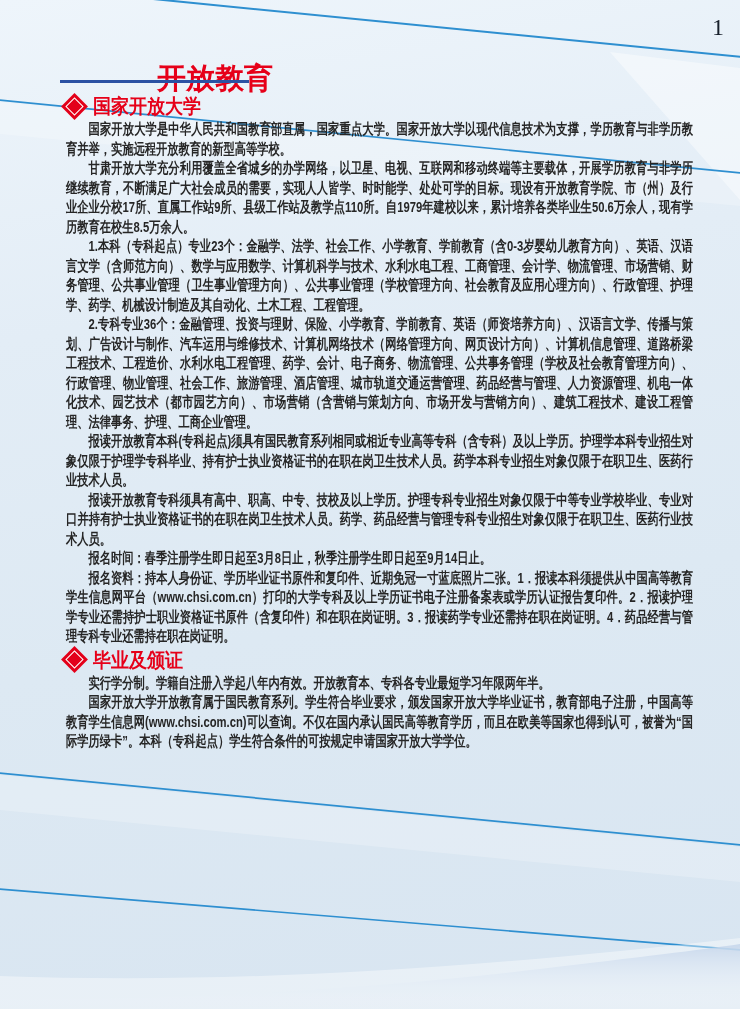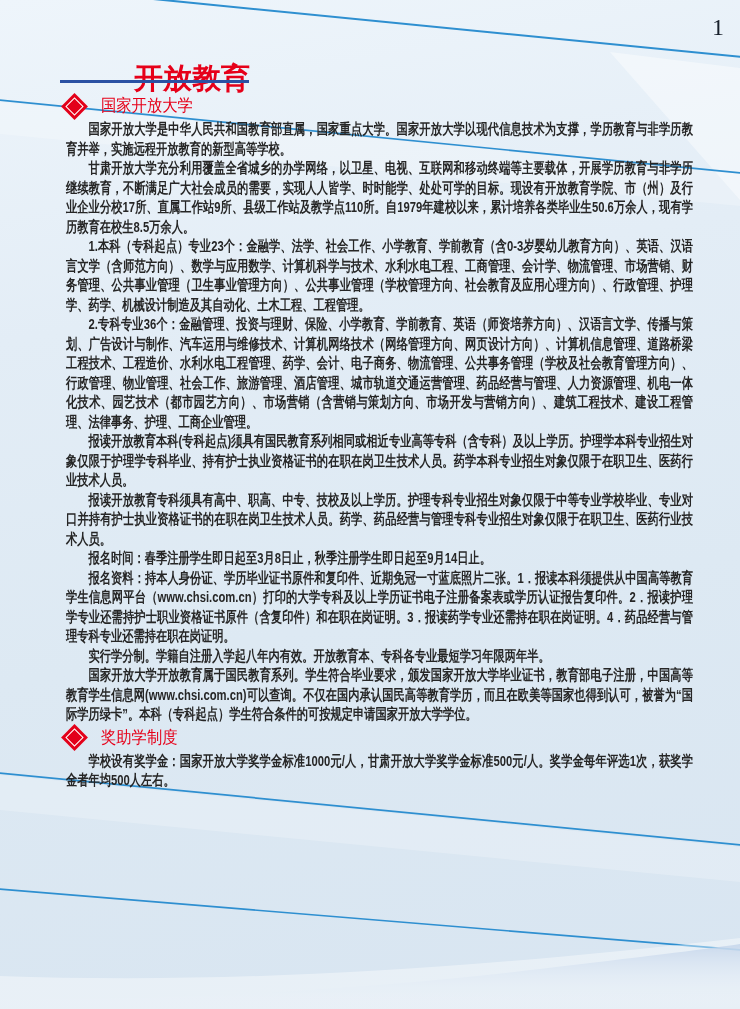--- a/index.html
+++ b/index.html
@@ -10,21 +10,21 @@
     background:linear-gradient(170deg,#eef5fb 0%,#e3edf6 30%,#dde9f3 60%,#d8e5f1 100%);
     font-family:"Liberation Sans",sans-serif;
   }
   svg.bg{position:absolute;left:0;top:0;}
   .pagenum{
     position:absolute;top:14px;right:16px;
     font-family:"Liberation Serif",serif;
     font-size:24px;color:#18202b;
   }
   .doc-title{
-    position:absolute;left:134px;top:42px;
+    position:absolute;left:157px;top:42px;
     font-size:29px;font-weight:700;color:#e60019;
     letter-spacing:0px;line-height:34px;white-space:nowrap;
   }
   .title-underline{
     position:absolute;left:60px;top:80px;width:189px;height:2.5px;
     background:#2b51a3;
   }
   .content{
     position:absolute;left:66px;top:92px;width:627px;
   }
@@ -33,21 +33,21 @@
     margin:4px 0 3px -4px;height:20px;
   }
   .diamond{
     width:11px;height:11px;background:#e3001a;
     border:1px solid #ffffff;
     box-shadow:0 0 0 3px #e3001a;
     transform:rotate(45deg);
     margin:0 12px 0 6px;flex:0 0 auto;
   }
   .sec-title{
-    margin:8px;font-size:17px;font-weight:400;color:#e60019;
+    margin:0;font-size:20px;font-weight:700;color:#e60019;
     line-height:20px;white-space:nowrap;
   }
   .sec-title .condense{display:inline-block;transform:scaleX(.9);transform-origin:0 50%;}
   .para{
     margin:0;
     width:836px;
     transform:scaleX(.75);
     transform-origin:0 0;
     font-size:15px;line-height:19.5px;
     font-weight:600;color:#262626;
@@ -108,26 +108,23 @@
       <p class="para">报读开放教育专科须具有高中、职高、中专、技校及以上学历。护理专科专业招生对象仅限于中等专业学校毕业、专业对口并持有护士执业资格证书的在职在岗卫生技术人员。药学、药品经营与管理专科专业招生对象仅限于在职卫生、医药行业技术人员。</p>
     </section>
 
     <section class="sec">
       <p class="para">报名时间：春季注册学生即日起至3月8日止，秋季注册学生即日起至9月14日止。</p>
       <p class="para">报名资料：持本人身份证、学历毕业证书原件和复印件、近期免冠一寸蓝底照片二张。1．报读本科须提供从中国高等教育学生信息网平台（www.chsi.com.cn）打印的大学专科及以上学历证书电子注册备案表或学历认证报告复印件。2．报读护理学专业还需持护士职业资格证书原件（含复印件）和在职在岗证明。3．报读药学专业还需持在职在岗证明。4．药品经营与管理专科专业还需持在职在岗证明。</p>
     </section>
 
 
     <section class="sec">
+      <div class="sec-head">
+        <span class="diamond"></span>
+        <h2 class="sec-title"><span class="condense">毕业及颁证</span></h2>
+      </div>
       <p class="para">实行学分制。学籍自注册入学起八年内有效。开放教育本、专科各专业最短学习年限两年半。</p>
       <p class="para">国家开放大学开放教育属于国民教育系列。学生符合毕业要求，颁发国家开放大学毕业证书，教育部电子注册，中国高等教育学生信息网(www.chsi.com.cn)可以查询。不仅在国内承认国民高等教育学历，而且在欧美等国家也得到认可，被誉为“国际学历绿卡”。本科（专科起点）学生符合条件的可按规定申请国家开放大学学位。</p>
     </section>
 
-    <section class="sec">
-      <div class="sec-head">
-        <span class="diamond"></span>
-        <h2 class="sec-title"><span class="condense">奖助学制度</span></h2>
-      </div>
-      <p class="para">学校设有奖学金：国家开放大学奖学金标准1000元/人，甘肃开放大学奖学金标准500元/人。奖学金每年评选1次，获奖学金者年均500人左右。</p>
-    </section>
 
   </div>
 </div>
 
 </body></html>

